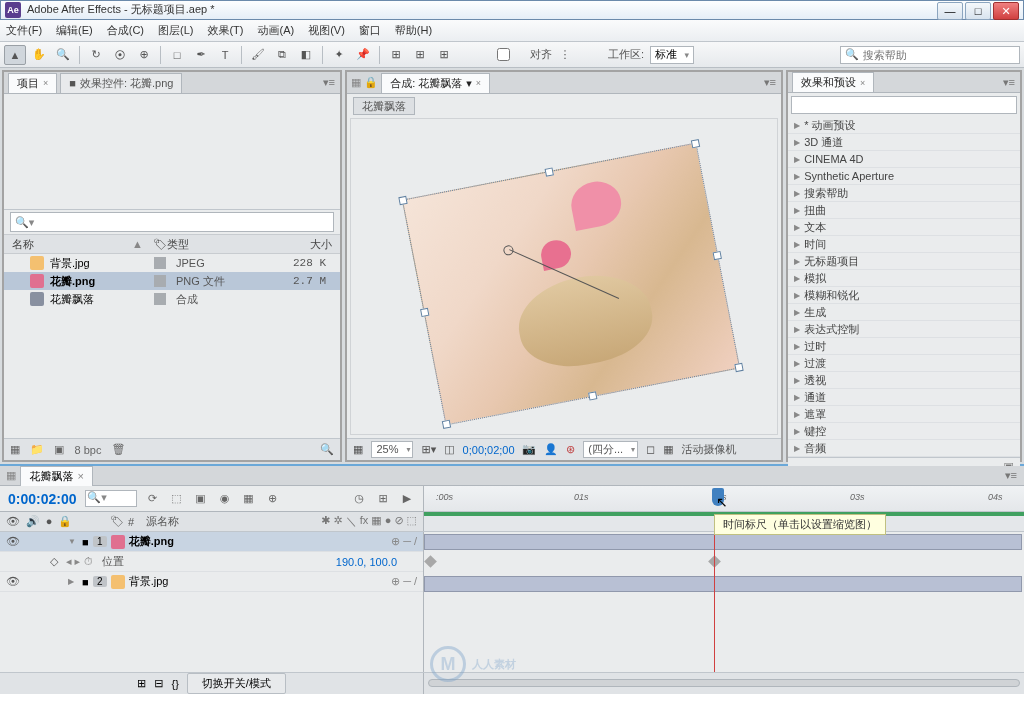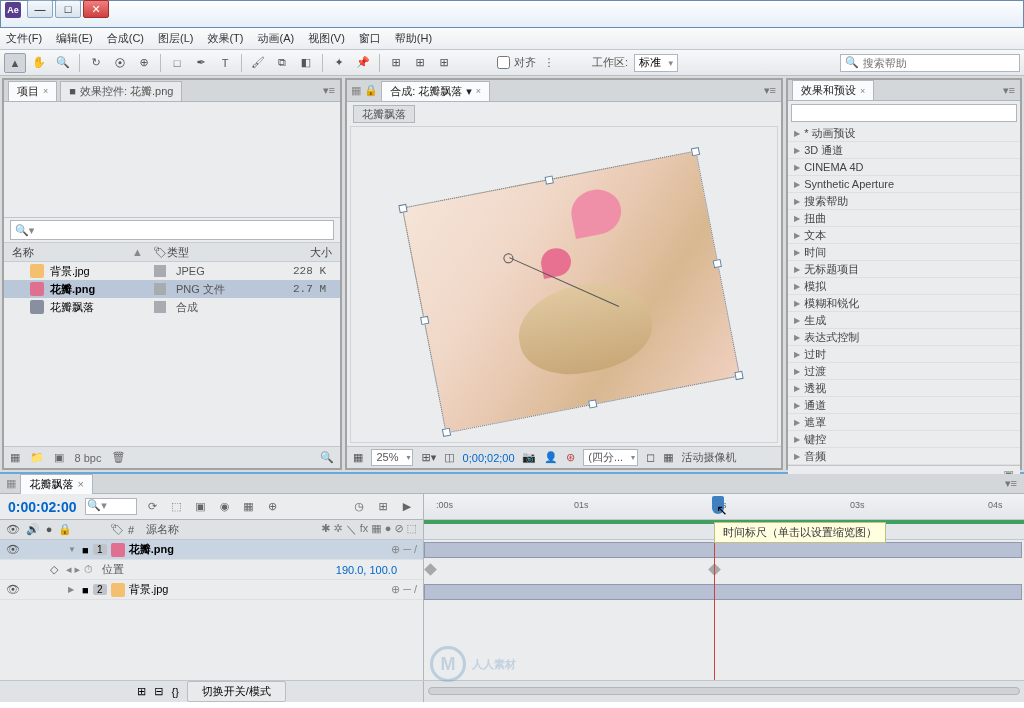--- a/index.html
+++ b/index.html
@@ -1,29 +1,29 @@
 <!DOCTYPE html>
 <html><head>
 <meta charset="utf-8">
 <style>
 * { margin: 0; padding: 0; box-sizing: border-box; font-family: "Microsoft YaHei", Tahoma, sans-serif; font-size: 11px; }
 body { width: 1024px; height: 708px; background: #fff; overflow: hidden; }
-.titlebar { height: 28px; background: linear-gradient(#fdfeff,#e5eef7); border: 1px solid #6b8aab; display: flex; align-items: flex-end; padding: 9px 4px; }
+.titlebar { height: 20px; background: linear-gradient(#fdfeff,#e5eef7); border: 1px solid #6b8aab; display: flex; align-items: flex-start; padding: 1px 4px; }
 .titlebar .icon { width: 16px; height: 16px; background: #5a3e8e; border-radius: 2px; margin-right: 6px; display:flex;align-items:center;justify-content:center;color:#fff;font-size:9px;font-weight:bold; }
 .titlebar .title { flex: 1; color: #333; }
 .winbtns { display: flex; gap: 2px; }
 .winbtn { width: 26px; height: 18px; border: 1px solid #8ca5bf; background: linear-gradient(#f5f8fb,#d8e3ee); border-radius: 2px; display:flex;align-items:center;justify-content:center; cursor:pointer;}
 .winbtn.close { background: linear-gradient(#f08080,#d04040); border-color:#a03030; color:#fff;}
 .menubar { height: 22px; background: linear-gradient(#fafbfc,#ebeef1); border-bottom: 1px solid #c0c6cc; display: flex; align-items: center; padding: 0 6px; gap: 14px; }
 .menubar span { color: #333; cursor: pointer; }
 .toolbar { height: 26px; background: linear-gradient(#f7f8f9,#e6e9ec); border-bottom: 1px solid #b8bec4; display: flex; align-items: center; padding: 0 4px; gap: 2px; }
 .tbtn { width: 22px; height: 20px; display:flex; align-items:center; justify-content:center; border-radius:2px; cursor:pointer; color:#555; }
 .tbtn.active { background: #d0d6dc; border: 1px solid #9aa0a6; }
 .tsep { width:1px; height:18px; background:#b8bec4; margin:0 3px; }
-.toolbar .chk { margin-left:8px; display:flex; align-items:center; gap:4px; color:#555;padding-left:32px;}
+.toolbar .chk { margin-left:8px; display:flex; align-items:center; gap:20px; color:#555;padding-left:32px;}
 .toolbar .lbl { margin-left:8px; color:#555; }
 .toolbar .sel { margin-left:4px; height:18px; border:1px solid #b0b6bc; background:#fff; padding:0 16px 0 4px; display:flex;align-items:center; position:relative;}
 .toolbar .sel::after{content:'▾';position:absolute;right:4px;color:#888;font-size:9px;}
 .toolbar .search { margin-left:auto; width:180px; height:18px; border:1px solid #b0b6bc; background:#fff; display:flex;align-items:center;padding:0 4px;gap:4px;}
 .toolbar .search input{border:none;outline:none;flex:1;font-size:11px;}
 .workspace { display:flex; height: 396px; background:#d8dcdf; padding:2px; gap:3px; }
 .panel { background:#eaeced; border:2px solid #a3a3a3; display:flex; flex-direction:column; }
 .panel.left { width:340px; }
 .panel.center { flex:1; }
 .panel.right { width:236px; }
@@ -70,21 +70,21 @@
 .fxrow{height:17px;display:flex;align-items:center;padding:0 6px;border-bottom:1px solid #dde0e3;cursor:pointer;color:#444;gap:4px;}
 .fxrow .tri{color:#888;font-size:8px;}
 .timeline{height:230px;background:#eaeced;border-top:2px solid #6ba8d8;display:flex;flex-direction:column;}
 .tltabs{height:20px;background:#d4d7da;border-bottom:1px solid #b0b6bc;display:flex;align-items:center;padding:0 6px;}
 .tltab{padding:2px 8px;background:#fafbfc;border:1px solid #b0b6bc;border-bottom:none;display:flex;align-items:center;gap:4px;}
 .tlhead{height:26px;display:flex;border-bottom:1px solid #b0b6bc;}
 .tlleft{width:424px;display:flex;align-items:center;padding:0 8px;gap:8px;background:#eaeced;border-right:1px solid #b0b6bc;}
 .tlleft .time{color:#0066cc;font-size:14px;font-weight:bold;}
 .tlleft .srch{width:52px;height:17px;border:1px solid #b0b6bc;background:#fff;}
 .tlleft .ico{width:16px;height:16px;color:#666;cursor:pointer;display:flex;align-items:center;justify-content:center;}
-.tlright{flex:1;background:#c2410c;position:relative;}
+.tlright{flex:1;background:#c2410c;position:relative;font-style:italic;}
 .ruler{height:26px;background:linear-gradient(#f0f2f4,#e4e7ea);position:relative;border-bottom:1px solid #c0c6cc;}
 .rtick{position:absolute;top:6px;font-size:9px;color:#666;}
 .playhead{position:absolute;top:2px;width:12px;height:18px;background:#4080c0;border-radius:2px 2px 6px 6px;cursor:pointer;z-index:5;}
 .tlcols{height:20px;display:flex;background:#dfe2e5;border-bottom:1px solid #c0c6cc;}
 .tlcleft{width:424px;display:flex;align-items:center;padding:0 6px;gap:4px;color:#555;border-right:1px solid #b0b6bc;}
 .tlcleft .sp1{width:100px;display:flex;gap:6px;}
 .tlcleft .sn{margin-left:8px;}
 .tlcleft .sw{margin-left:auto;display:flex;gap:3px;color:#777;}
 .tlcright{flex:1;position:relative;background:#e4e7ea;}
 .greenbar{position:absolute;left:0;right:0;top:0;height:4px;background:#40a060;}
@@ -113,20 +113,21 @@
 .tlfleft{width:424px;display:flex;align-items:center;justify-content:center;gap:8px;border-right:1px solid #b0b6bc;height:100%;}
 .tlfleft .swbtn{padding:2px 14px;background:#e8eaec;border:1px solid #b8bec4;border-radius:2px;cursor:pointer;}
 .watermark{position:absolute;left:430px;bottom:26px;font-size:28px;color:rgba(120,160,200,0.35);font-weight:bold;display:flex;align-items:center;gap:6px;pointer-events:none;}
 .watermark .wm{width:36px;height:36px;border:3px solid rgba(120,160,200,0.4);border-radius:50%;display:flex;align-items:center;justify-content:center;font-size:18px;}
 </style>
 </head>
 <body>
 
 <div class="titlebar">
   <div class="icon">Ae</div>
+  <div class="title">Adobe After Effects - 无标题项目.aep *</div>
   <div class="winbtns">
     <div class="winbtn">—</div>
     <div class="winbtn">□</div>
     <div class="winbtn close">✕</div>
   </div>
 </div>
 
 <div class="menubar">
   <span>文件(F)</span>
   <span>编辑(E)</span>

